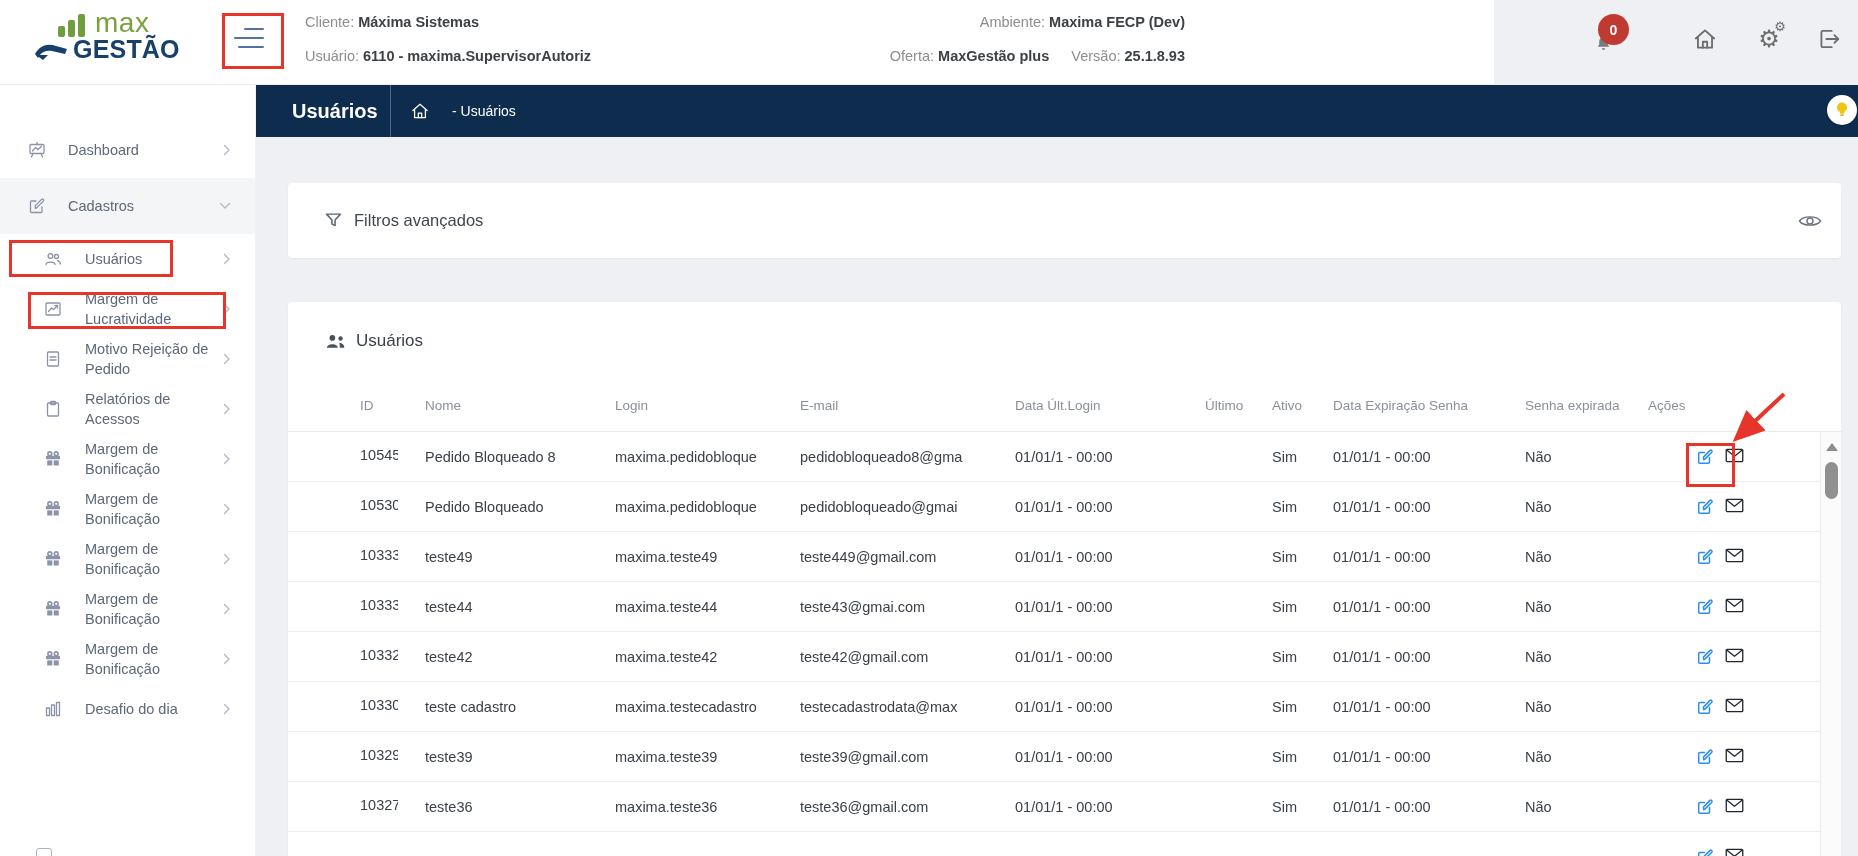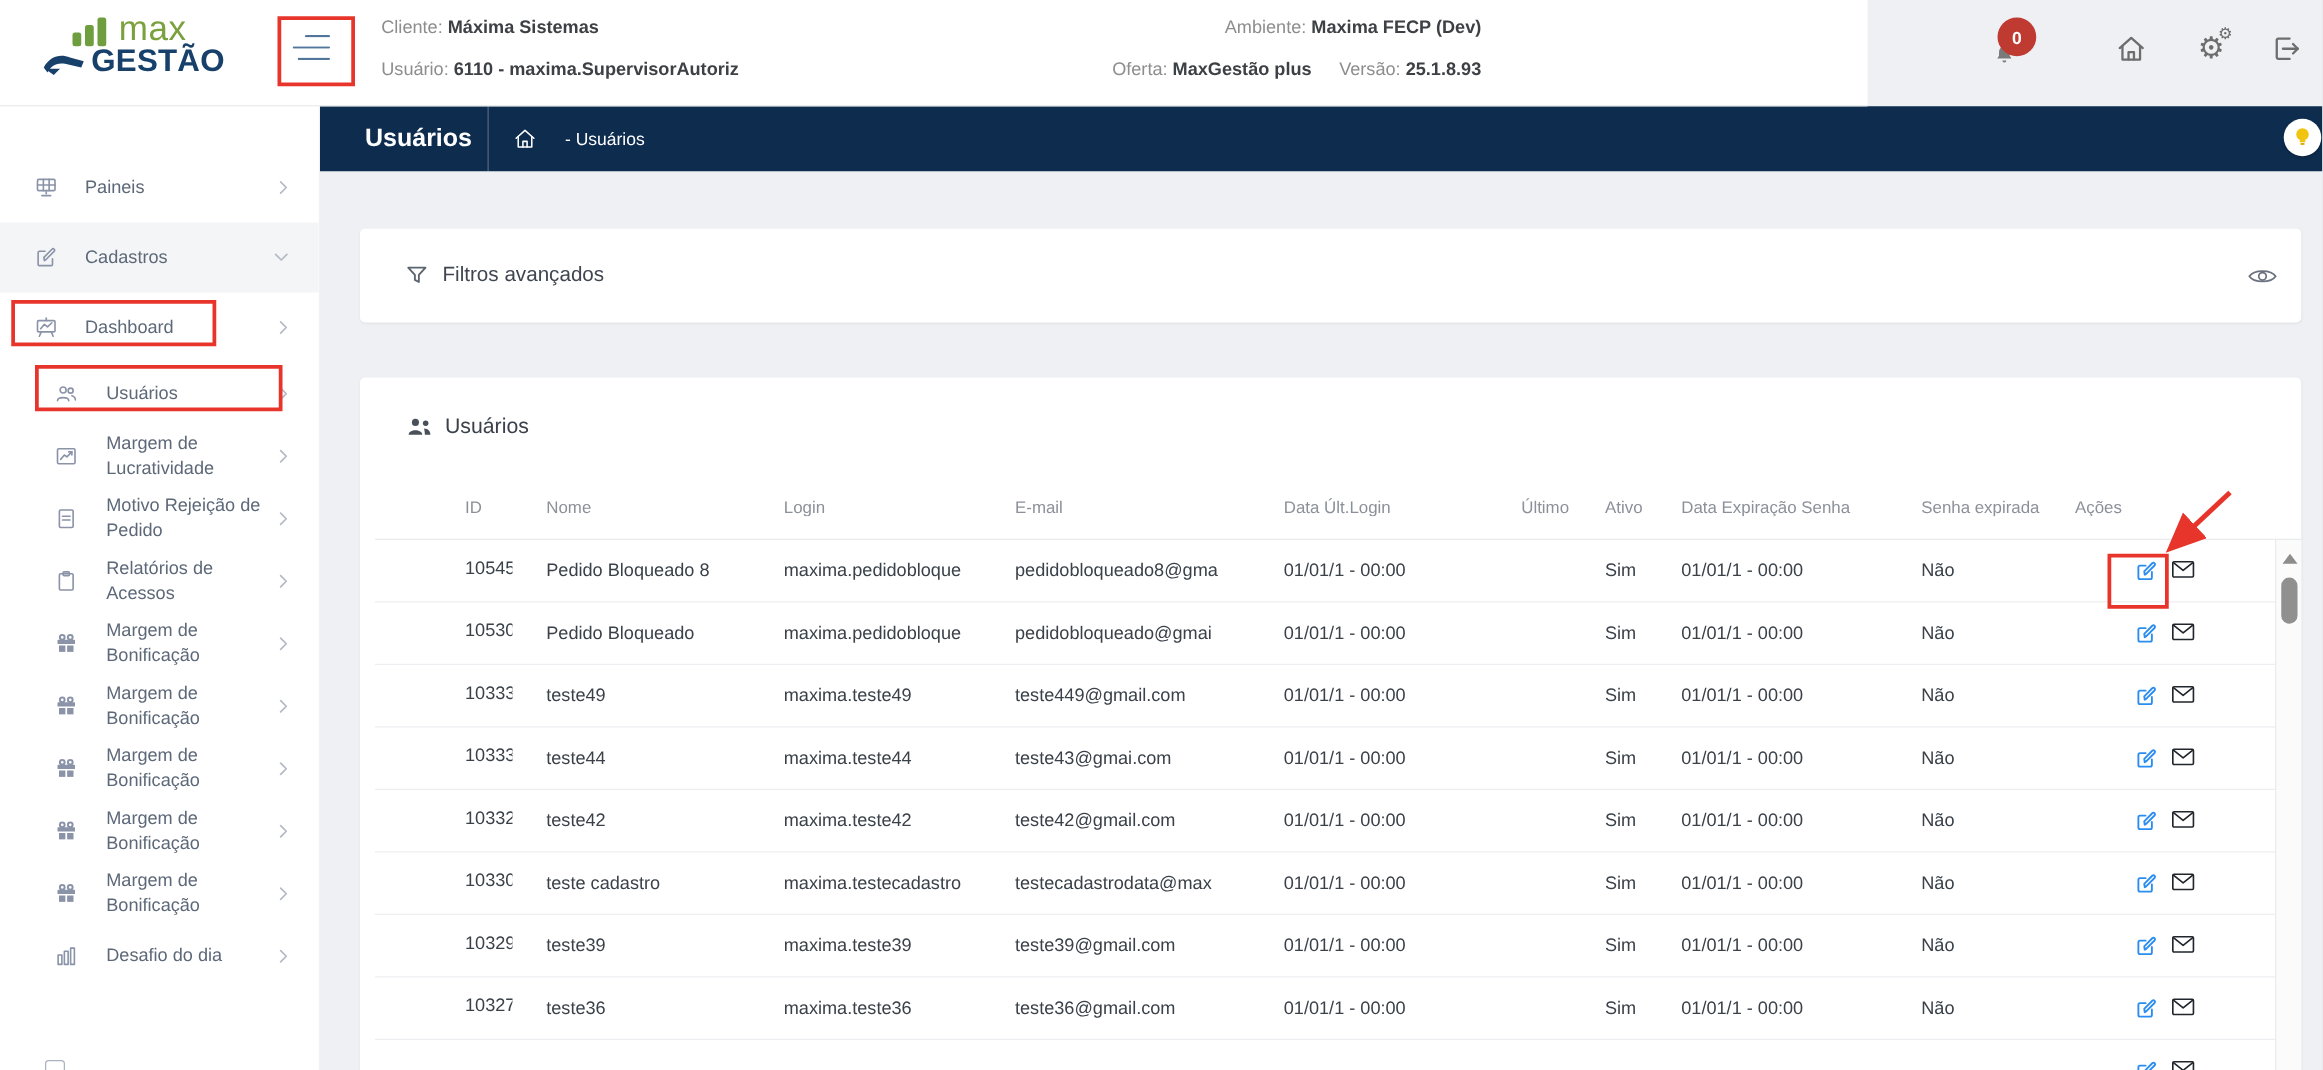--- a/index.html
+++ b/index.html
@@ -75,21 +75,21 @@
   .funnel svg{fill:none;stroke:#5b6570;stroke-width:1.4;stroke-linejoin:round;}
   .filters-title{font-size:16.5px;color:#3f4650;}
   .eye{position:absolute;right:19px;top:30px;width:24px;height:16px;cursor:pointer;}
   .eye svg{fill:none;stroke:#6b7280;stroke-width:1.4;}
 
   .users-card{top:165px;height:620px;}
   .card-title{height:78px;display:flex;align-items:center;padding-left:37px;}
   .people-ico{margin-right:10px;}
   .users-title{font-size:17px;color:#3a414a;}
   .trow{display:grid;grid-template-columns:65px 190px 185px 215px 190px 67px 61px 192px 123px 1fr;
-        padding-left:72px;padding-right:26px;align-items:center;margin-left:12px;}
+        padding-left:72px;padding-right:26px;align-items:center;}
   .thead{height:52px;border-bottom:1px solid #e9eaee;color:#8b9099;font-size:13.5px;}
   .tbody .trow{height:50px;border-bottom:1px solid #edeef1;color:#3a4149;font-size:14.5px;}
   .tcell{white-space:nowrap;overflow:hidden;}
   .cell-id span{display:inline-block;max-width:38px;overflow:hidden;white-space:nowrap;}
   .cell-actions{display:flex;align-items:center;gap:11px;padding-left:48px;overflow:visible;}
   .act{width:18px;height:18px;cursor:pointer;}
   .act.edit svg{fill:none;stroke:#2b8df0;stroke-width:1.5;stroke-linecap:round;stroke-linejoin:round;}
   .act.mail svg{fill:none;stroke:#20262c;stroke-width:1.4;stroke-linecap:round;stroke-linejoin:round;}
 
   .vscroll{position:absolute;right:0;top:130px;width:21px;height:490px;background:#fbfbfb;border-left:1px solid #ececec;}
@@ -178,66 +178,48 @@
       <svg width="26" height="26" viewBox="0 0 24 24">
         <path d="M14.5,4.5 H6.2 a1.2,1.2 0 0 0 -1.2,1.2 V18.3 a1.2,1.2 0 0 0 1.2,1.2 h8.3"></path>
         <line x1="9.5" y1="12" x2="20.5" y2="12"></line>
           <polyline points="17,8.5 20.5,12 17,15.5"></polyline>
       </svg>
     </div>
   </div>
 
   <div class="sidebar">
     <div class="partial-icon"></div>
-  <div class="side-item">
-        <span class="side-icon">
-          <svg class="stroke" width="18" height="18" viewBox="0 0 18 18">
-            <rect x="2" y="2.5" width="14" height="9" rx="1"></rect>
-            <line x1="2" y1="7" x2="16" y2="7"></line>
-            <line x1="6.7" y1="2.5" x2="6.7" y2="11.5"></line>
-            <line x1="11.3" y1="2.5" x2="11.3" y2="11.5"></line>
-            <line x1="9" y1="11.5" x2="9" y2="14"></line>
-            <line x1="5.5" y1="15.5" x2="12.5" y2="15.5"></line>
-          </svg>
-        </span>
-        <span class="side-label">Paineis</span>
-        <span class="side-chev">
-          <svg width="8" height="12" viewBox="0 0 8 12">
-            <polyline points="1.5,1.5 6,6 1.5,10.5"></polyline>
-          </svg>
-        </span>
-      </div>
-      <div class="side-item active">
-        <span class="side-icon">
-          <svg class="stroke" width="18" height="18" viewBox="0 0 18 18">
-            <path d="M14,10 V14.5 a1,1 0 0 1 -1,1 H3.5 a1,1 0 0 1 -1,-1 V5 a1,1 0 0 1 1,-1 H8"></path>
-            <path d="M7.5,11.5 l-0.4,-2.6 L13.6,2.4 a1.2,1.2 0 0 1 1.7,1.7 L8.8,10.6 Z"></path>
-          </svg>
-        </span>
-        <span class="side-label">Cadastros</span>
-        <span class="side-chev">
-          <svg width="12" height="8" viewBox="0 0 12 8">
-            <polyline points="1.5,1.5 6,6 10.5,1.5"></polyline>
-          </svg>
-        </span>
-      </div>
       <div class="side-item">
         <span class="side-icon">
           <svg class="stroke" width="18" height="18" viewBox="0 0 18 18">
             <rect x="2" y="3.5" width="14" height="9" rx="1"></rect>
             <polyline points="4.5,10 7.5,6.5 10,8.5 13.5,5.2"></polyline>
             <line x1="9" y1="1.5" x2="9" y2="3.5"></line>
             <line x1="5" y1="12.5" x2="3.5" y2="16"></line>
             <line x1="13" y1="12.5" x2="14.5" y2="16"></line>
           </svg>
         </span>
         <span class="side-label">Dashboard</span>
         <span class="side-chev">
           <svg width="8" height="12" viewBox="0 0 8 12">
             <polyline points="1.5,1.5 6,6 1.5,10.5"></polyline>
+          </svg>
+        </span>
+      </div>
+      <div class="side-item active">
+        <span class="side-icon">
+          <svg class="stroke" width="18" height="18" viewBox="0 0 18 18">
+            <path d="M14,10 V14.5 a1,1 0 0 1 -1,1 H3.5 a1,1 0 0 1 -1,-1 V5 a1,1 0 0 1 1,-1 H8"></path>
+            <path d="M7.5,11.5 l-0.4,-2.6 L13.6,2.4 a1.2,1.2 0 0 1 1.7,1.7 L8.8,10.6 Z"></path>
+          </svg>
+        </span>
+        <span class="side-label">Cadastros</span>
+        <span class="side-chev">
+          <svg width="12" height="8" viewBox="0 0 12 8">
+            <polyline points="1.5,1.5 6,6 10.5,1.5"></polyline>
           </svg>
         </span>
       </div>
       <div class="side-item sub">
         <span class="side-icon">
           <svg class="stroke" width="18" height="18" viewBox="0 0 18 18">
             <circle cx="6.5" cy="6" r="2.4"></circle>
             <path d="M2,14.5 c0,-3.2 9,-3.2 9,0"></path>
             <circle cx="12.5" cy="6.5" r="2"></circle>
             <path d="M13.5,10.6 c1.8,0.4 2.8,1.6 2.8,3.4"></path>

